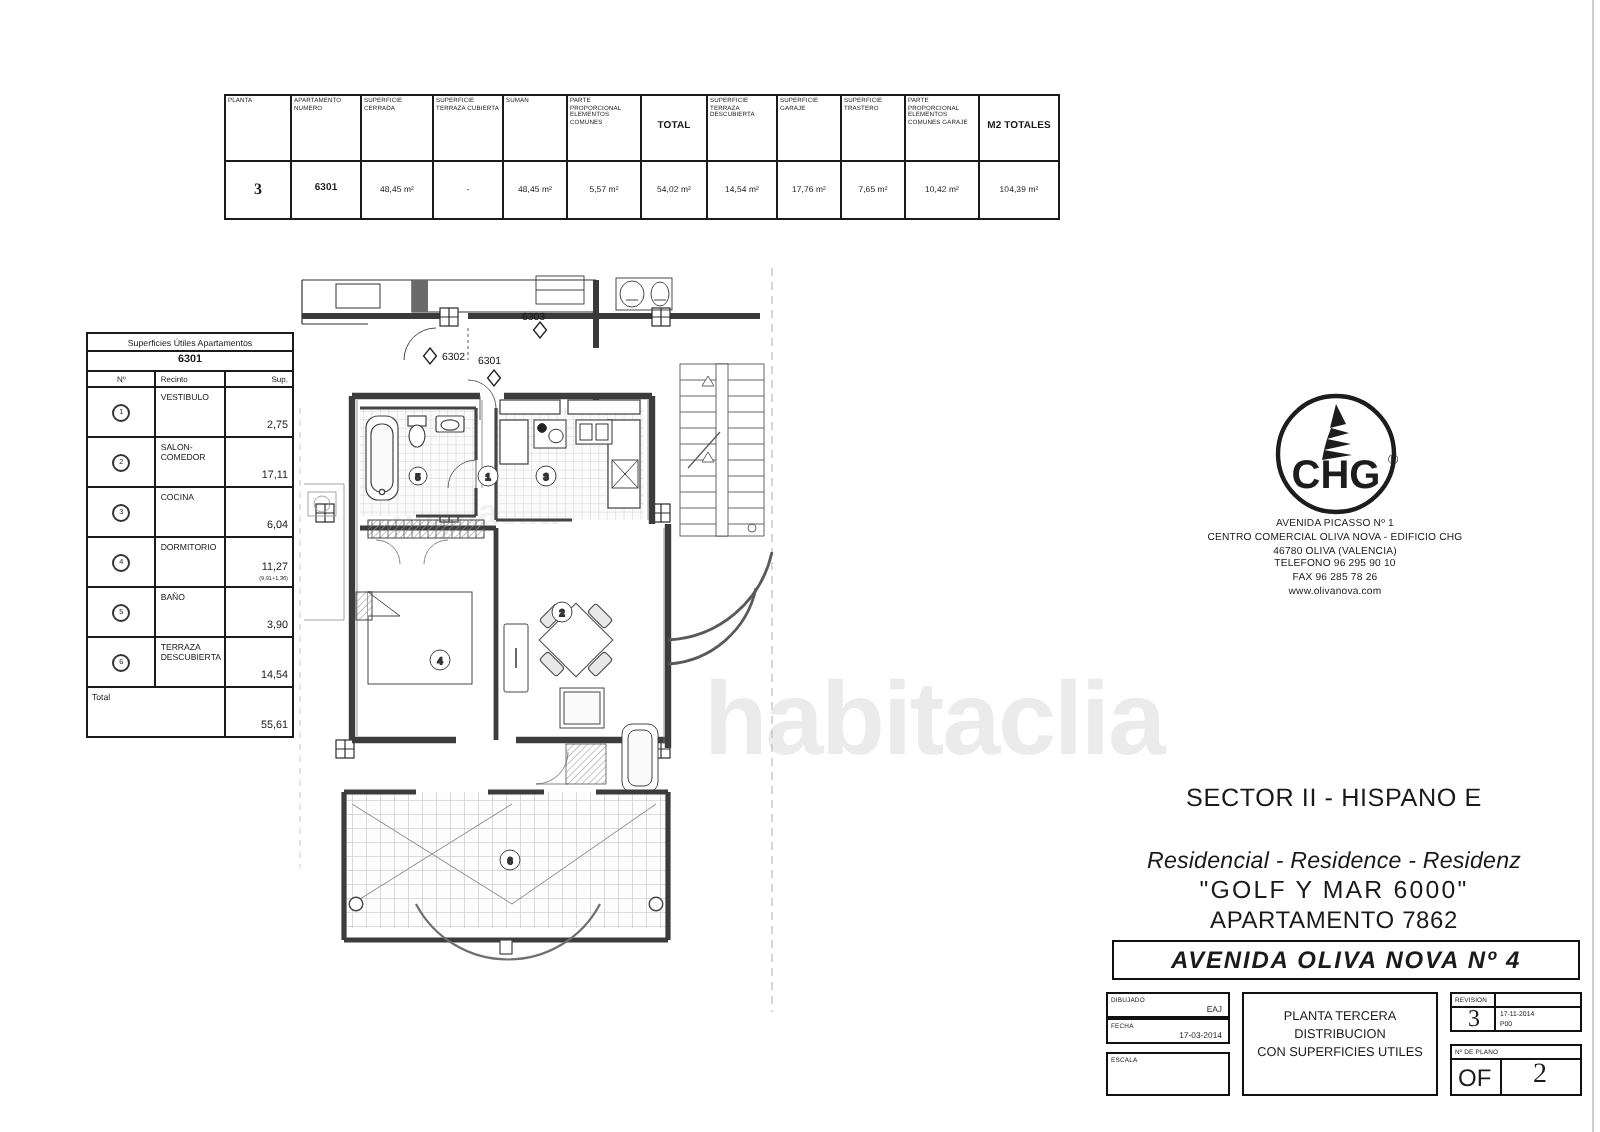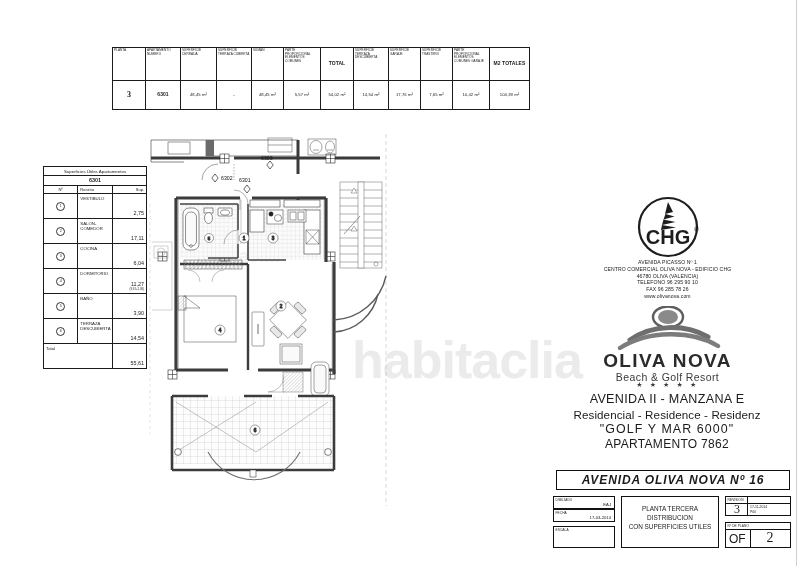--- a/index.html
+++ b/index.html
@@ -57,21 +57,21 @@
   #chg-name{font-size:7.2px;letter-spacing:.2px;margin-top:4px;}
   #chg-addr{font-size:5.1px;line-height:1.34;margin-top:1px;letter-spacing:.1px;}
 
   #on-block{left:540px;top:306px;width:255px;text-align:center;}
   #on-name{font-size:19px;font-weight:bold;letter-spacing:1.4px;color:#2a2a2a;}
   #on-sub{font-size:10.5px;letter-spacing:.4px;color:#3a3a3a;margin-top:-1px;}
   #on-stars{font-size:7px;letter-spacing:2.6px;color:#3a3a3a;margin-top:-2px;}
 
   #title-block{left:536px;top:392px;width:262px;text-align:center;}
   #title-block .l1{font-size:12.6px;letter-spacing:.3px;}
-  #title-block .l2{font-size:11.6px;letter-spacing:.1px;margin-top:2px;}
+  #title-block .l2{font-size:11.6px;font-style:italic;letter-spacing:.1px;margin-top:18px;}
   #title-block .l3{font-size:12.4px;letter-spacing:1.1px;margin-top:1px;}
   #title-block .l4{font-size:12px;letter-spacing:.3px;margin-top:1px;}
 
   
   #avenida-box{left:556px;top:470px;width:232px;height:18px;
     border:1px solid #111;display:flex;align-items:center;justify-content:center;}
   #avenida-box span{font-size:12px;font-style:italic;font-weight:bold;letter-spacing:.9px;}
 
   #tb{left:553px;top:496px;width:238px;height:52px;}
   .tbcell{position:absolute;border:1px solid #111;box-sizing:border-box;}
@@ -476,41 +476,30 @@
     <div id="chg-addr">
       <div>AVENIDA PICASSO Nº 1</div>
       <div>CENTRO COMERCIAL OLIVA NOVA - EDIFICIO CHG</div>
       <div>46780 OLIVA (VALENCIA)</div>
       <div>TELEFONO 96 295 90 10</div>
       <div>FAX 96 285 78 26</div>
       <div>www.olivanova.com</div>
     </div>
   </div>
 
-  <div class="abs" id="on-block">
-    <svg width="120" height="44" viewBox="0 0 120 44" style="display:block;margin:0 auto">
-      <ellipse cx="60" cy="11" rx="15" ry="10.5" fill="none" stroke="#5e5e5e" stroke-width="2.4"></ellipse>
-      <ellipse cx="60" cy="11" rx="10" ry="7" fill="#8a8a8a"></ellipse>
-      <path d="M22 34 C44 18, 78 18, 100 31" fill="none" stroke="#6e6e6e" stroke-width="5" stroke-linecap="round"></path>
-      <path d="M12 42 C40 24, 84 24, 110 40" fill="none" stroke="#7c7c7c" stroke-width="4.4" stroke-linecap="round"></path>
-    </svg>
-    <div id="on-name">OLIVA NOVA</div>
-    <div id="on-sub">Beach &amp; Golf Resort</div>
-    <div id="on-stars">★ ★ ★ ★ ★</div>
-  </div>
 
   <div class="abs" id="title-block">
-    <div class="l1">AVENIDA II - MANZANA E</div>
+    <div class="l1">SECTOR II - HISPANO E</div>
     <div class="l2">Residencial - Residence - Residenz</div>
     <div class="l3">"GOLF Y MAR 6000"</div>
     <div class="l4">APARTAMENTO 7862</div>
   </div>
 
   <div class="abs" id="avenida-box">
-    <span>AVENIDA  OLIVA NOVA  Nº 16</span>
+    <span>AVENIDA  OLIVA NOVA  Nº 4</span>
   </div>
 
   <div class="abs" id="tb">
     <div class="tbcell" id="tb-dib">
       <span class="lab">DIBUJADO</span>
       <span class="val" style="right:3px;bottom:1.5px">EAJ</span>
     </div>
     <div class="tbcell" id="tb-fec">
       <span class="lab">FECHA</span>
       <span class="val" style="right:3px;bottom:1.5px">17-03-2014</span>

